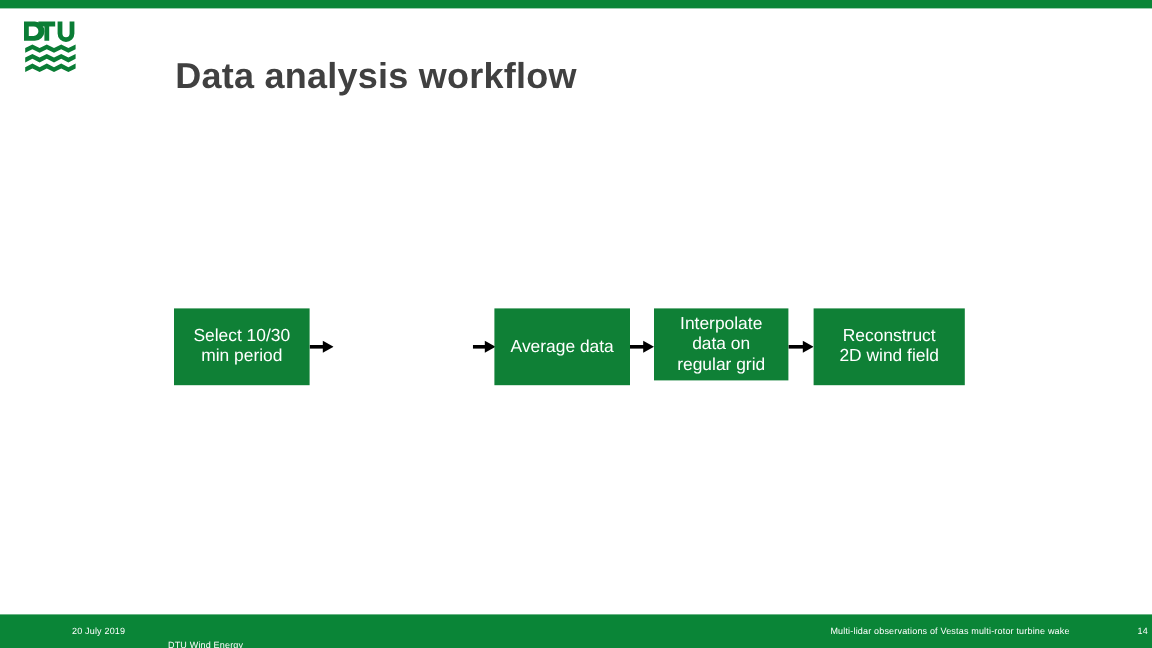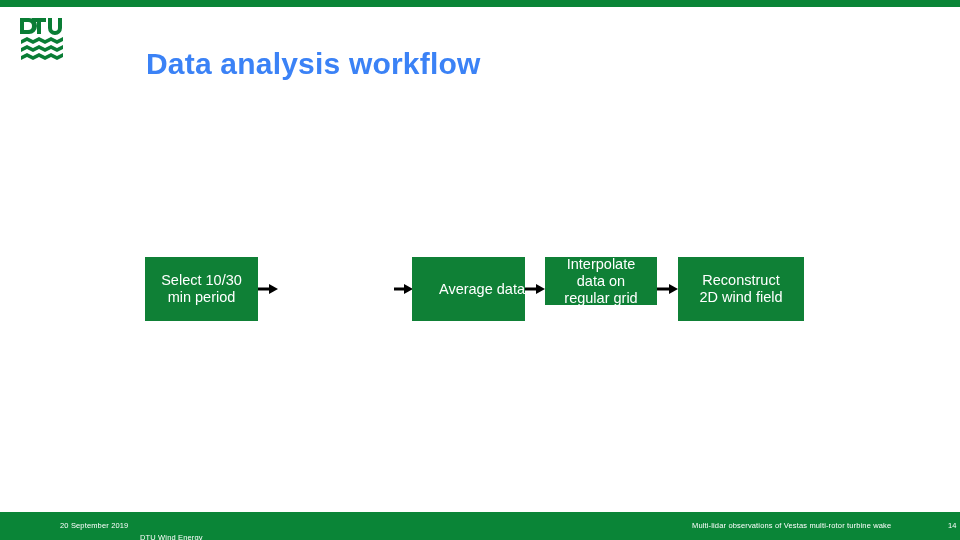--- a/index.html
+++ b/index.html
@@ -50,21 +50,21 @@
   }
   .logo svg { display: block; }
 
   
   .page-title {
     position: absolute;
     left: 146px;
     top: 47px;
     font-size: 30px;
     font-weight: bold;
-    color: #3b82f6;
+    color: #404040;
     letter-spacing: 0.2px;
     white-space: nowrap;
   }
 
   
   .flow {
     position: absolute;
     left: 0;
     top: 0;
     width: 960px;
@@ -87,22 +87,22 @@
     pointer-events: auto;
   }
   .flow-box.dashed {
     border: 2px dashed #3b2a14;
   }
   .flow-box .txt { display: block; white-space: pre-line; }
 
   
   .box-1 { left: 145px; top: 213px; width: 113px; height: 64px; }
   .box-2 { left: 277px; top: 212px; width: 117px; height: 66px; }
-  .box-3 { left: 412px; top: 213px; width: 113px; height: 64px; justify-content: flex-end; }
-  .box-4 { left: 545px; top: 213px; width: 112px; height: 48px; text-align: center; }
+  .box-3 { left: 412px; top: 213px; width: 113px; height: 64px; }
+  .box-4 { left: 545px; top: 213px; width: 112px; height: 60px; text-align: center; }
   .box-5 { left: 678px; top: 213px; width: 126px; height: 64px; }
 
   
   .arrow {
     position: absolute;
     height: 12px;
     pointer-events: auto;
   }
   .arrow svg { display: block; }
   .arrow-1 { left: 258px; top: 239px; width: 20px; }
@@ -200,21 +200,21 @@
 
     <div class="flow-box box-5">
       <span class="txt">Reconstruct
 2D wind field</span>
     </div>
 
   </div>
 
   <div class="bottom-bar"></div>
 
-  <div class="footer-text f-date">20 September 2019</div>
+  <div class="footer-text f-date">20 July 2019</div>
 
   <div class="footer-text f-dept">DTU Wind Energy</div>
 
   <div class="footer-text f-subj">Multi-lidar observations of Vestas multi-rotor turbine wake</div>
 
   <div class="footer-text f-page">14</div>
 
 </div>
 
 </body></html>

